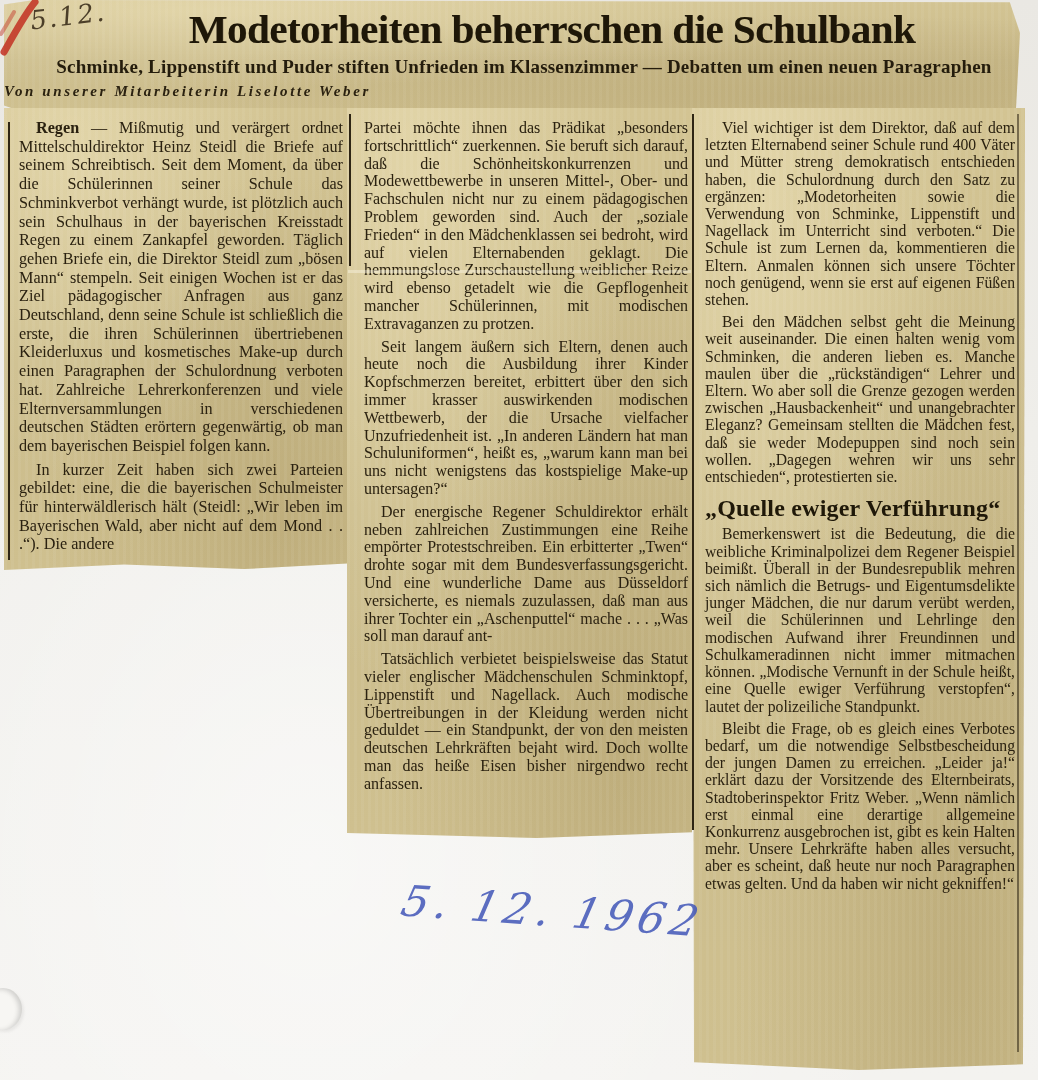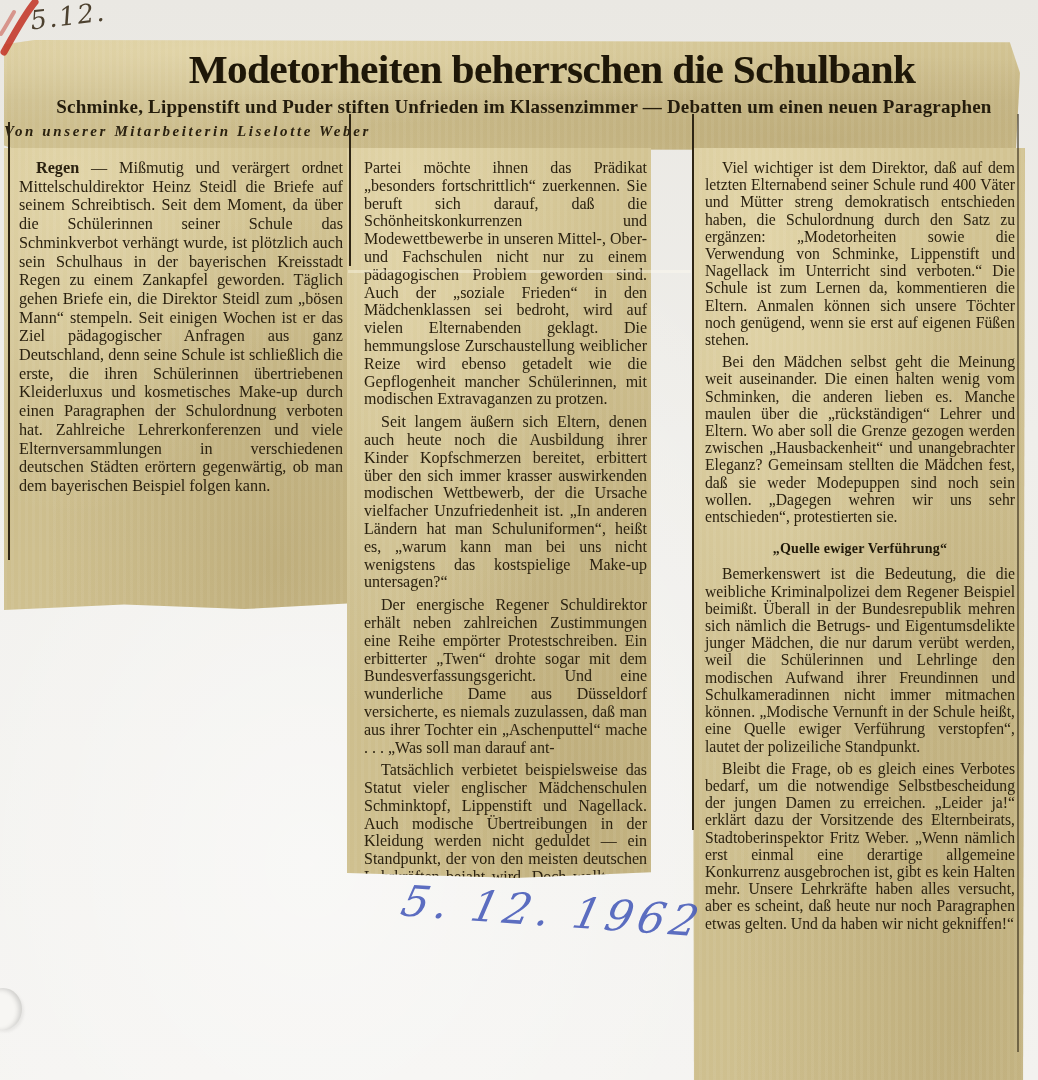--- a/index.html
+++ b/index.html
@@ -17,27 +17,26 @@
   
   .clip{
     position:absolute;
     background:
       repeating-linear-gradient(90deg, rgba(255,255,255,.05) 0 3px, rgba(0,0,0,0) 3px 7px),
       radial-gradient(ellipse at 20% 10%, rgba(255,246,210,.35), rgba(0,0,0,0) 55%),
       radial-gradient(ellipse at 80% 90%, rgba(120,95,40,.18), rgba(0,0,0,0) 60%),
       linear-gradient(180deg,#d3c493 0%,#cbbc8c 55%,#cfc08f 100%);
     box-shadow:1px 2px 5px rgba(80,70,45,.38);
     color:#29210f;
-    margin-top:40px;
   }
   .clip-header{left:4px;top:0;width:1016px;height:110px;
     clip-path:polygon(0 4%,3% 0,99% 2%,100% 30%,99.6% 100%,1% 99%,0 96%);}
   .clip-col1{left:4px;top:108px;width:343px;height:462px;
     clip-path:polygon(0 0,100% 0,100% 98.6%,70% 99.8%,35% 98.8%,0 100%);}
-  .clip-col2{left:347px;top:108px;width:304px;height:730px;
+  .clip-col2{left:347px;top:108px;width:345px;height:730px;
     clip-path:polygon(0 0,100% 0,100% 99.2%,55% 100%,0 99.3%);}
   .clip-col3{left:692px;top:108px;width:333px;height:962px;
     clip-path:polygon(0 0,100% 0,99.4% 99.4%,50% 100%,.6% 99.2%);}
 
   
   .masthead{position:relative;height:100%;}
   .title{
     text-align:center;padding:8px 10px 0 90px;
     font-size:41px;font-weight:bold;letter-spacing:-.5px;
     color:#1e1708;line-height:1.05;
@@ -55,22 +54,22 @@
 
   
   .coltext{padding:11px 4px 0 15px;text-align:justify;color:#2a2110;}
   .clip-col1 .coltext{font-size:16.2px;line-height:18.7px;}
   .clip-col2 .coltext{font-size:16px;line-height:17.8px;padding-left:17px;}
   .clip-col3 .coltext{font-size:15.7px;line-height:17.2px;padding:11px 10px 0 13px;}
   .coltext p{margin:0 0 5px 0;text-indent:17px;}
   .coltext p.noindent{text-indent:0;}
   .coltext b.lead{font-weight:bold;}
   .subhead{
-    font-size:14px;font-weight:bold;color:#1f1808;
-    margin:15px 0 8px 0;text-indent:0;text-align:center;letter-spacing:.2px;font-family:Liberation Serif, serif;
+    font-size:24px;font-weight:bold;color:#1f1808;
+    margin:15px 0 8px 0;text-indent:0;text-align:left;letter-spacing:.2px;font-family:Liberation Serif, serif;
   }
 
   
   .rule{position:absolute;width:2px;background:#2e2514;}
   .rule-1{left:8px;top:122px;height:438px;}
   .rule-2{left:349px;top:114px;height:152px;}
   .rule-3{left:692px;top:114px;height:716px;}
   .rule-4{left:1017px;top:114px;height:938px;opacity:.55;}
   .seam{position:absolute;left:348px;top:270px;width:343px;height:3px;
     background:rgba(255,252,240,.38);}
@@ -109,20 +108,21 @@
   <div class="masthead">
     <div class="title">Modetorheiten beherrschen die Schulbank</div>
     <div class="subtitle">Schminke, Lippenstift und Puder stiften Unfrieden im Klassenzimmer — Debatten um einen neuen Paragraphen</div>
     <div class="byline">Von unserer Mitarbeiterin Liselotte Weber</div>
   </div>
 </div>
 
 <div class="clip clip-col1">
   <div class="coltext">
     <p><b class="lead">Regen</b><span> — Mißmutig und verärgert ordnet Mittelschuldirektor Heinz Steidl die Briefe auf seinem Schreibtisch. Seit dem Moment, da über die Schülerinnen seiner Schule das Schminkverbot verhängt wurde, ist plötzlich auch sein Schulhaus in der bayerischen Kreisstadt Regen zu einem Zankapfel geworden. Täglich gehen Briefe ein, die Direktor Steidl zum „bösen Mann“ stempeln. Seit einigen Wochen ist er das Ziel pädagogischer Anfragen aus ganz Deutschland, denn seine Schule ist schließlich die erste, die ihren Schülerinnen übertriebenen Kleiderluxus und kosmetisches Make-up durch einen Paragraphen der Schulordnung verboten hat. Zahlreiche Lehrerkonferenzen und viele Elternversammlungen in verschiedenen deutschen Städten erörtern gegenwärtig, ob man dem bayerischen Beispiel folgen kann.</span></p>
+    <p>In kurzer Zeit haben sich zwei Parteien gebildet: eine, die die bayerischen Schulmeister für hinterwäldlerisch hält (Steidl: „Wir leben im Bayerischen Wald, aber nicht auf dem Mond . . .“). Die andere</p>
   </div>
 </div>
 
 <div class="clip clip-col2">
   <div class="coltext">
     <p class="noindent">Partei möchte ihnen das Prädikat „besonders fortschrittlich“ zuerkennen. Sie beruft sich darauf, daß die Schönheitskonkurrenzen und Modewettbewerbe in unseren Mittel-, Ober- und Fachschulen nicht nur zu einem pädagogischen Problem geworden sind. Auch der „soziale Frieden“ in den Mädchenklassen sei bedroht, wird auf vielen Elternabenden geklagt. Die hemmungslose Zurschaustellung weiblicher Reize wird ebenso getadelt wie die Gepflogenheit mancher Schülerinnen, mit modischen Extravaganzen zu protzen.</p>
     <p>Seit langem äußern sich Eltern, denen auch heute noch die Ausbildung ihrer Kinder Kopfschmerzen bereitet, erbittert über den sich immer krasser auswirkenden modischen Wettbewerb, der die Ursache vielfacher Unzufriedenheit ist. „In anderen Ländern hat man Schuluniformen“, heißt es, „warum kann man bei uns nicht wenigstens das kostspielige Make-up untersagen?“</p>
     <p>Der energische Regener Schuldirektor erhält neben zahlreichen Zustimmungen eine Reihe empörter Protestschreiben. Ein erbitterter „Twen“ drohte sogar mit dem Bundesverfassungsgericht. Und eine wunderliche Dame aus Düsseldorf versicherte, es niemals zuzulassen, daß man aus ihrer Tochter ein „Aschenputtel“ mache . . . „Was soll man darauf ant-</p>
     <p>Tatsächlich verbietet beispielsweise das Statut vieler englischer Mädchenschulen Schminktopf, Lippenstift und Nagellack. Auch modische Übertreibungen in der Kleidung werden nicht geduldet — ein Standpunkt, der von den meisten deutschen Lehrkräften bejaht wird. Doch wollte man das heiße Eisen bisher nirgendwo recht anfassen.</p>
   </div>

